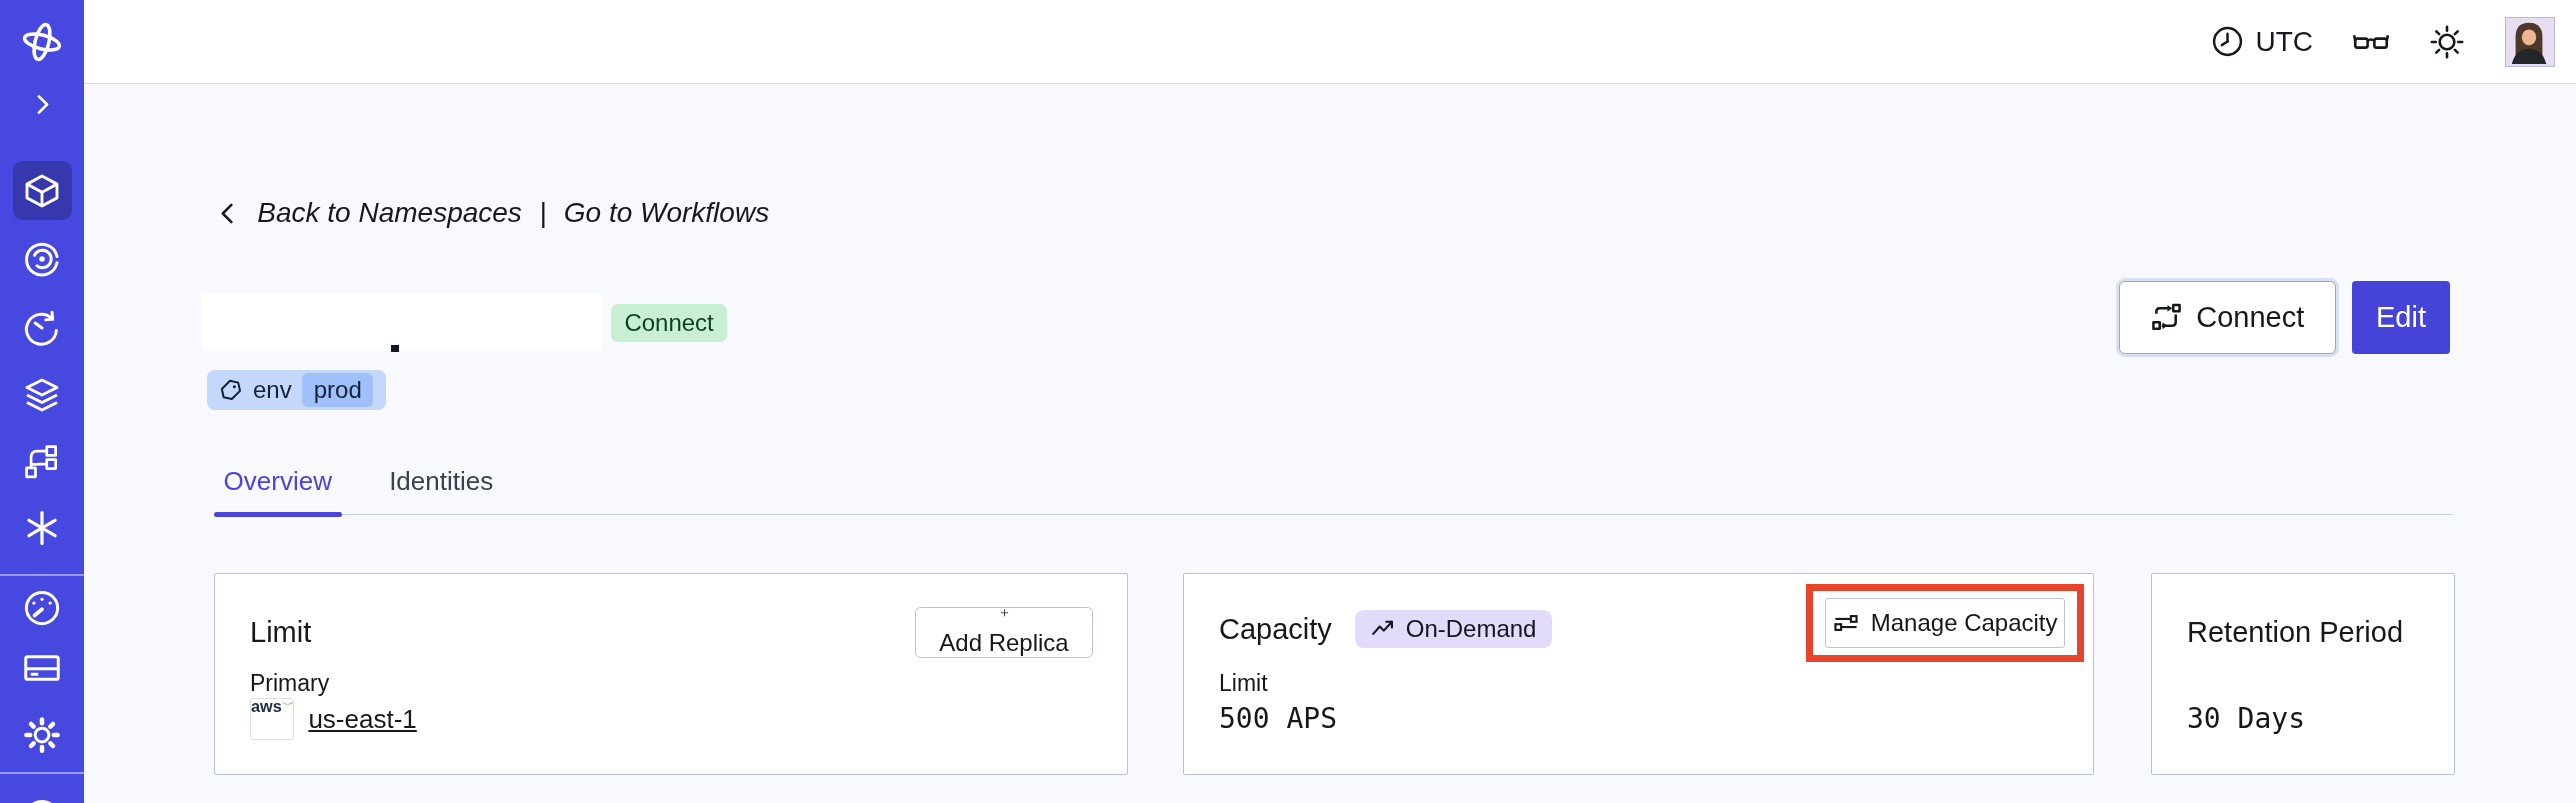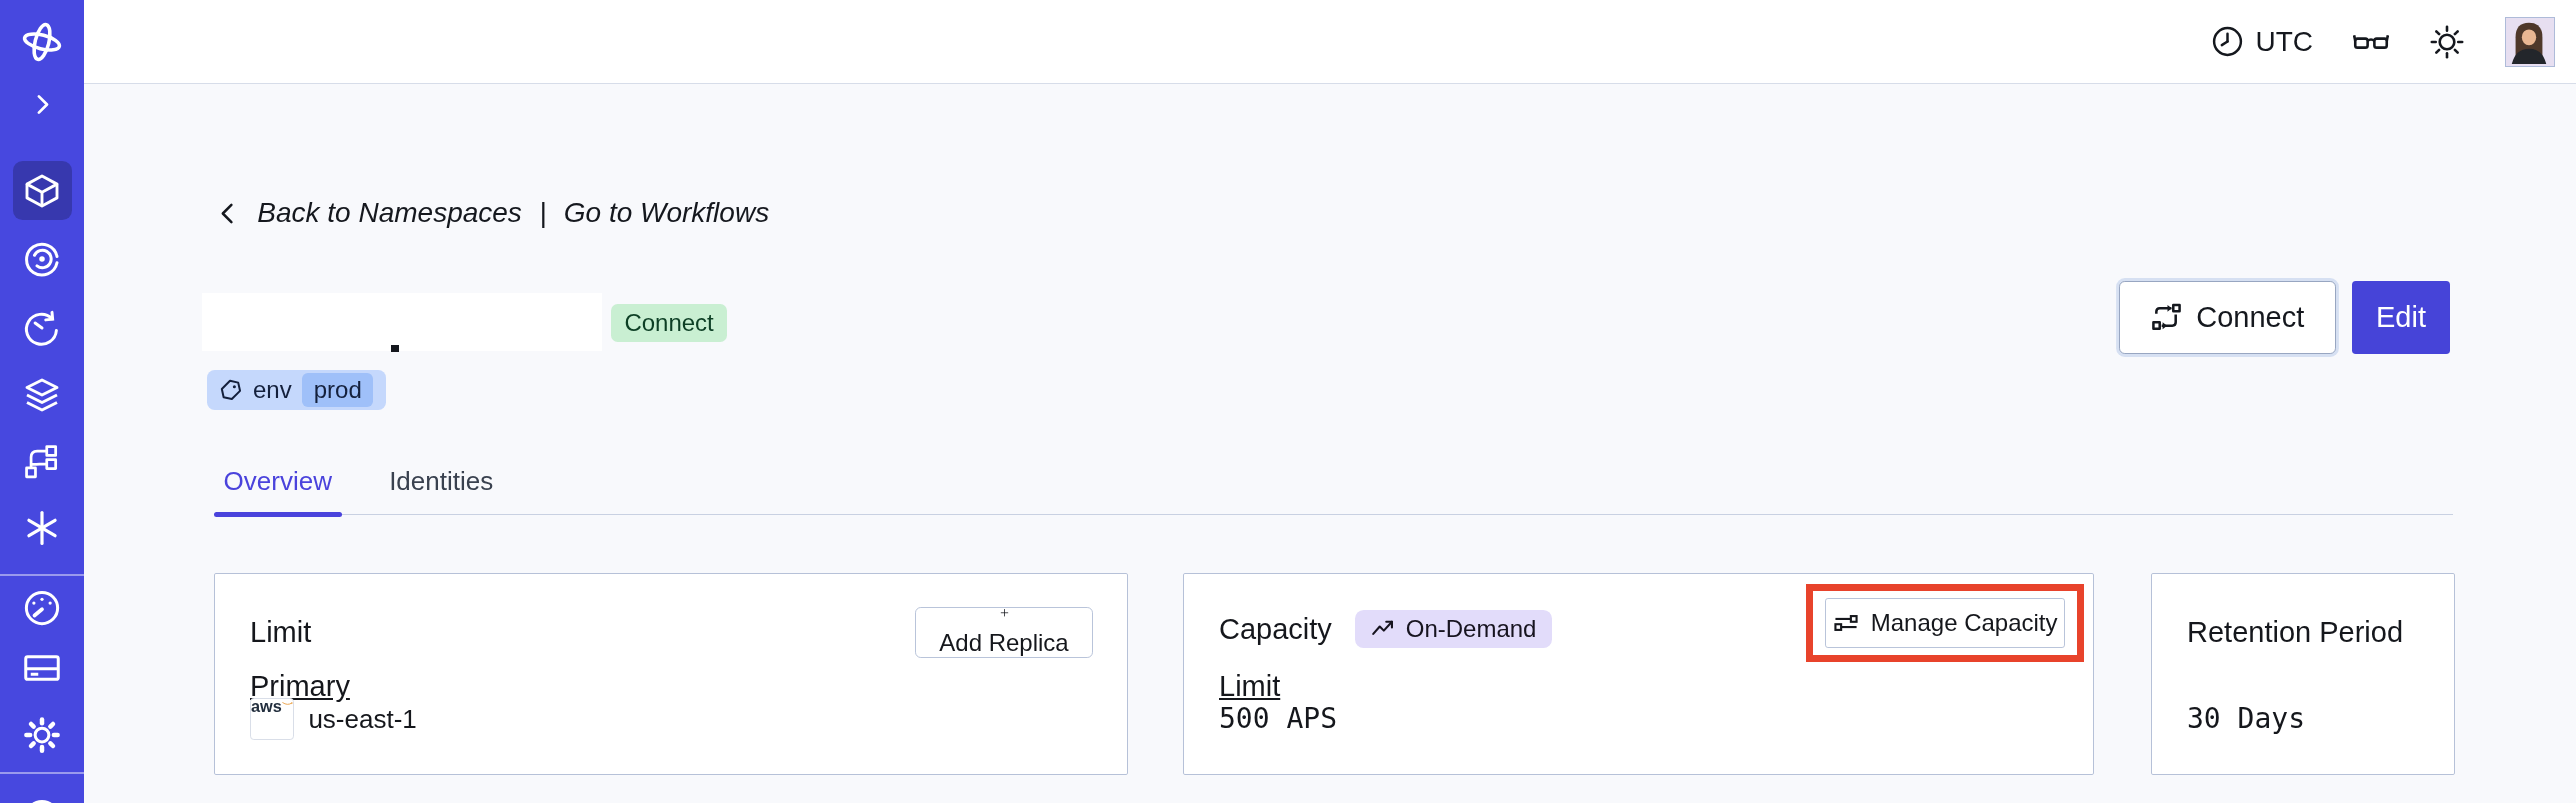--- a/index.html
+++ b/index.html
@@ -63,41 +63,41 @@
 
   
   .card{ position:absolute; top:573px; height:202px; background:#ffffff;
     border:1.9px solid #b6c1d8; border-radius:1.9px; }
   #card-region{ left:214px; width:914px; }
   #card-capacity{ left:1183px; width:911px; }
   #card-retention{ left:2151px; width:304px; }
   .card-title{ font-size:29px; font-weight:500; color:#15171c; }
   .title-row{ position:absolute; left:35px; top:36px; display:flex; align-items:center; gap:23px; }
   .card-title-solo{ position:absolute; left:35px; top:42px; }
-  .fld{ position:absolute; left:35px; top:96px; font-size:29px; color:#15171c;text-decoration:underline; }
+  .fld{ position:absolute; left:35px; top:96px; font-size:23px; color:#15171c; }
   .mono-val{ position:absolute; left:35px; top:128px; font-family:"DejaVu Sans Mono", monospace;
     font-size:28px; color:#15171c; }
 
   .card-btn{ background:#fff; border:1.9px solid #b9c4da; border-radius:5.8px; color:#15171c;
     display:flex; align-items:center; justify-content:center; gap:11.5px; font-size:24px;
     cursor:pointer; font-family:"Liberation Sans", sans-serif; }
   #add-replica-btn{ position:absolute; right:34px; top:33px; width:178px; height:51px;flex-direction:column; }
 
   #ondemand-badge{ height:38px; padding:0 15.3px; background:#e2dcfa; border-radius:8.6px;
     display:flex; align-items:center; gap:9.6px; font-size:24px; color:#17141f; }
 
   #annotation-box{ position:absolute; top:10px; right:8.6px; width:278px; height:78px;
     border:7.7px solid #e8432b; display:flex; align-items:center; justify-content:center; }
   #manage-capacity-btn{ width:240px; height:50px; border-radius:2.9px; }
 
   #region-value-row{ position:absolute; left:35px; top:124px; display:flex; align-items:center; gap:14.4px; }
   #aws-box{ width:44px; height:42px; border:1.9px solid #d9dee8; border-radius:3.8px; background:#fff;
     display:flex; flex-direction:row; justify-content:center; }
   #aws-box .aws-word{ font-size:16.3px; font-weight:bold; color:#232f3e; line-height:14.4px; }
-  #region-value{ font-size:26px; color:#15171c; }
+  #region-value{ font-size:26px; color:#15171c;text-decoration:underline; }
 </style>
 </head>
 <body>
 
 <div id="screen">
 
   <aside id="sidebar">
     <div class="side-ic" style="top:42px">
       <svg width="44" height="44" viewBox="0 0 32 32" fill="none" stroke="currentColor" stroke-width="2.6" style="transform:rotate(14deg)">
         <ellipse cx="16" cy="16" rx="13" ry="5"></ellipse>

